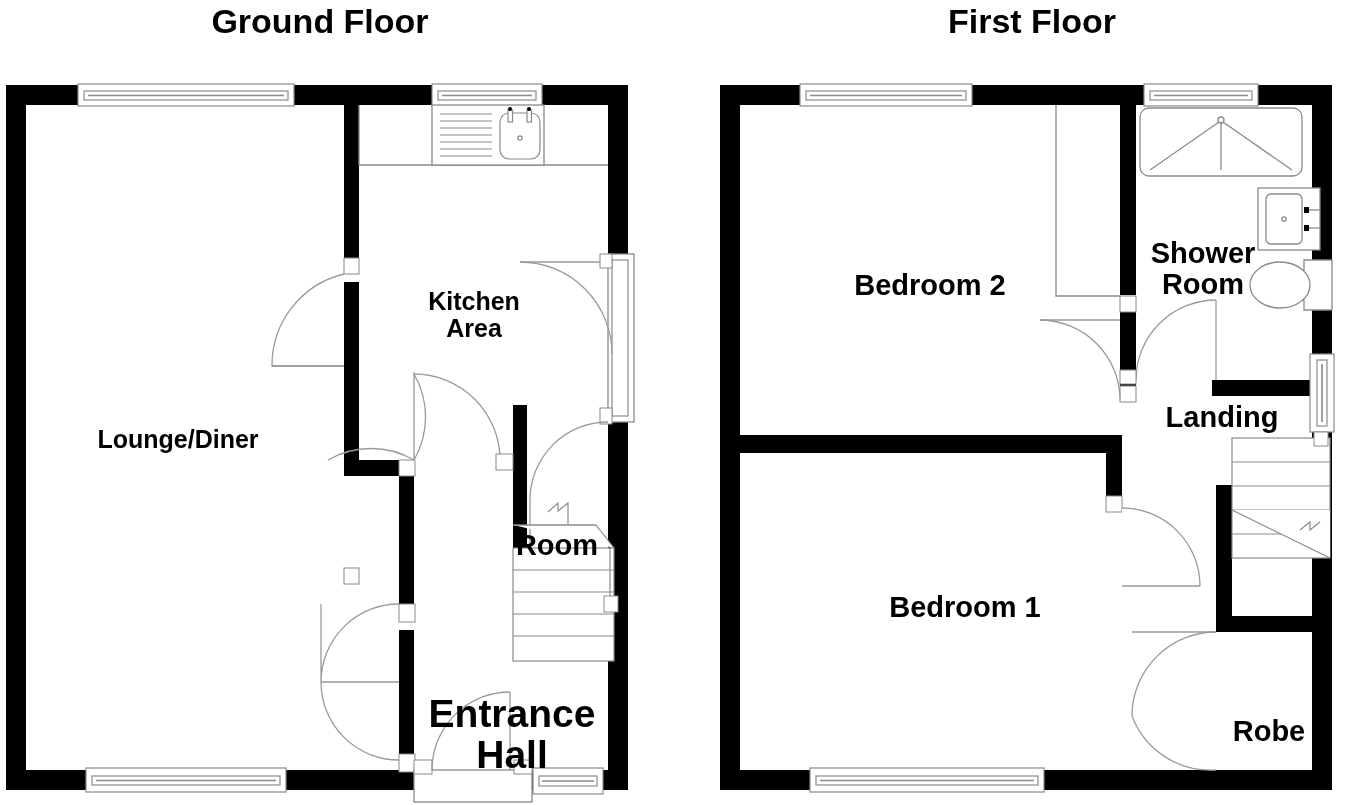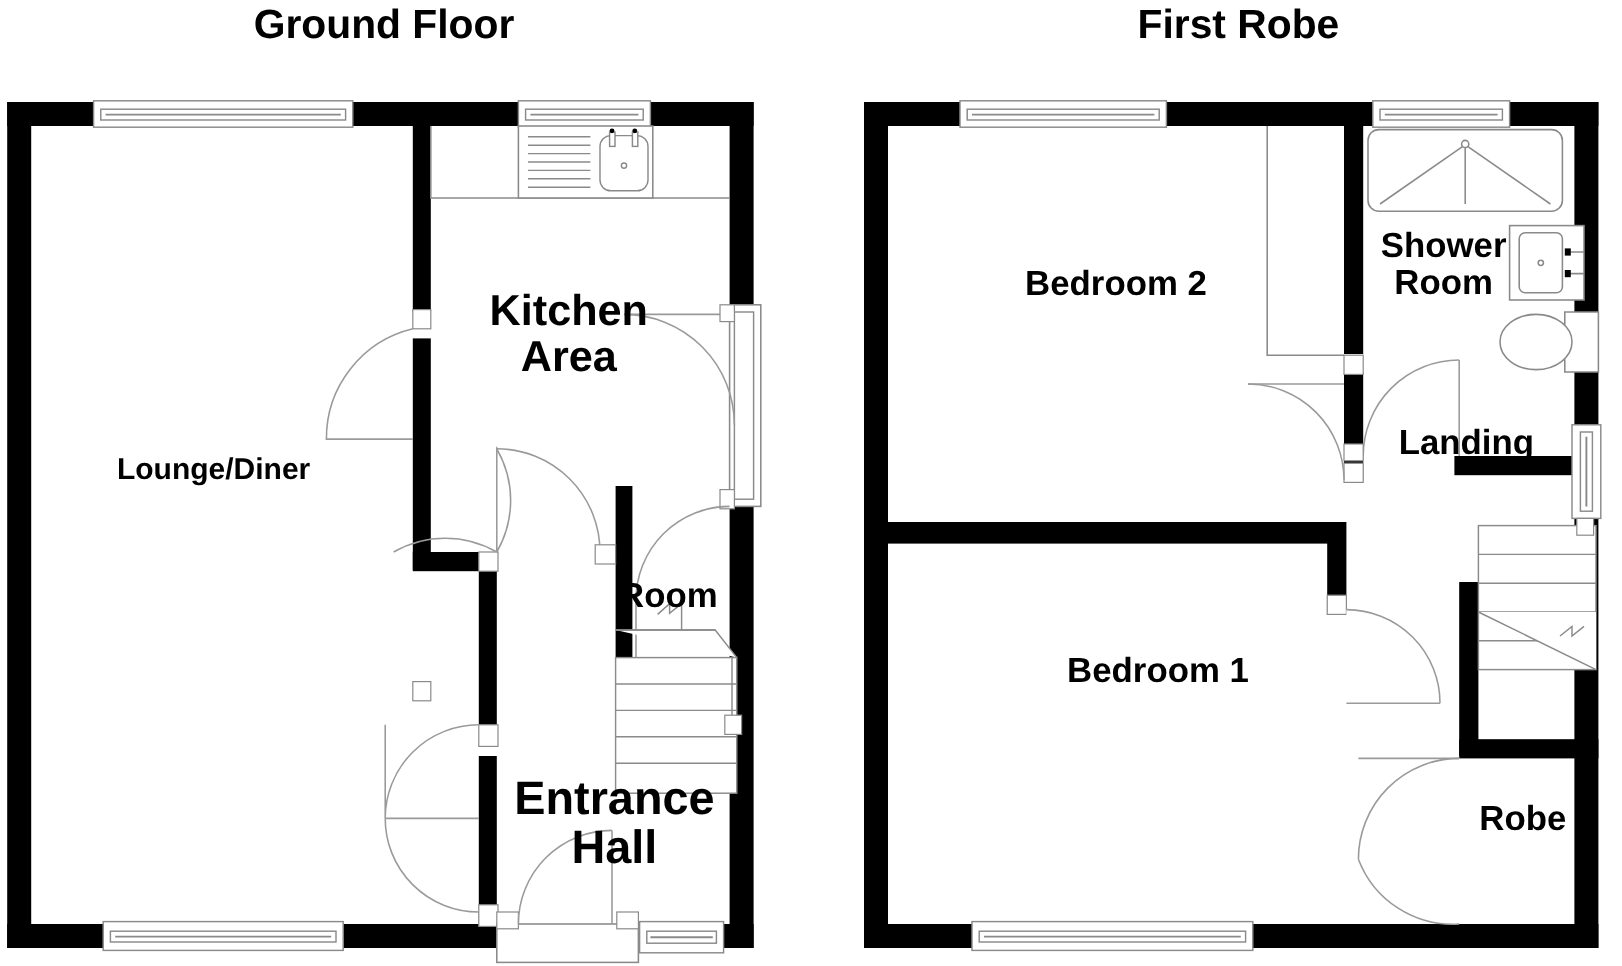--- a/index.html
+++ b/index.html
@@ -27,30 +27,31 @@
   .plan svg{display:block;}
 
   .room-label{
     position:absolute;
     font-weight:bold;
     color:#000;
     text-align:center;
     line-height:1.06;
     white-space:pre;
     pointer-events:none;
+    margin-top:48px;
   }
 </style>
 </head>
 <body>
 
 <div class="stage">
 
   <div class="floor-title" id="title-ground">Ground Floor</div>
 
-  <div class="floor-title" id="title-first">First Robe</div>
+  <div class="floor-title" id="title-first">First Floor</div>
 
   <div class="plan" id="plan-ground" style="left:0px;top:60px;">
     <svg width="676" height="745" viewBox="0 0 676 745" xmlns="http://www.w3.org/2000/svg">
 
       <g fill="#000000">
 
         <rect x="6" y="25" width="622" height="20"></rect>
 
         <rect x="6" y="25" width="20" height="705"></rect>
 
@@ -191,21 +192,21 @@
 
         <rect x="604" y="536" width="14" height="16" fill="#ffffff" stroke="#8a8a8a" stroke-width="1"></rect>
         <line x1="610" y1="488" x2="610" y2="536" stroke="#8a8a8a" stroke-width="1.2"></line>
       </g>
 
     </svg>
   </div>
 
   <div class="room-label" style="left:0px;top:378px;width:356px;font-size:25px;">Lounge/Diner</div>
 
-  <div class="room-label" style="left:374px;top:240px;width:200px;font-size:36px;">Kitchen
+  <div class="room-label" style="left:374px;top:240px;width:200px;font-size:25px;">Kitchen
 Area</div>
 
   <div class="room-label" style="left:467px;top:482px;width:180px;font-size:29px;">Room</div>
 
   <div class="room-label" style="left:402px;top:645px;width:220px;font-size:39px;">Entrance
 Hall</div>
 
   <div class="plan" id="plan-first" style="left:700px;top:60px;">
     <svg width="652" height="745" viewBox="0 0 652 745" xmlns="http://www.w3.org/2000/svg">
 

